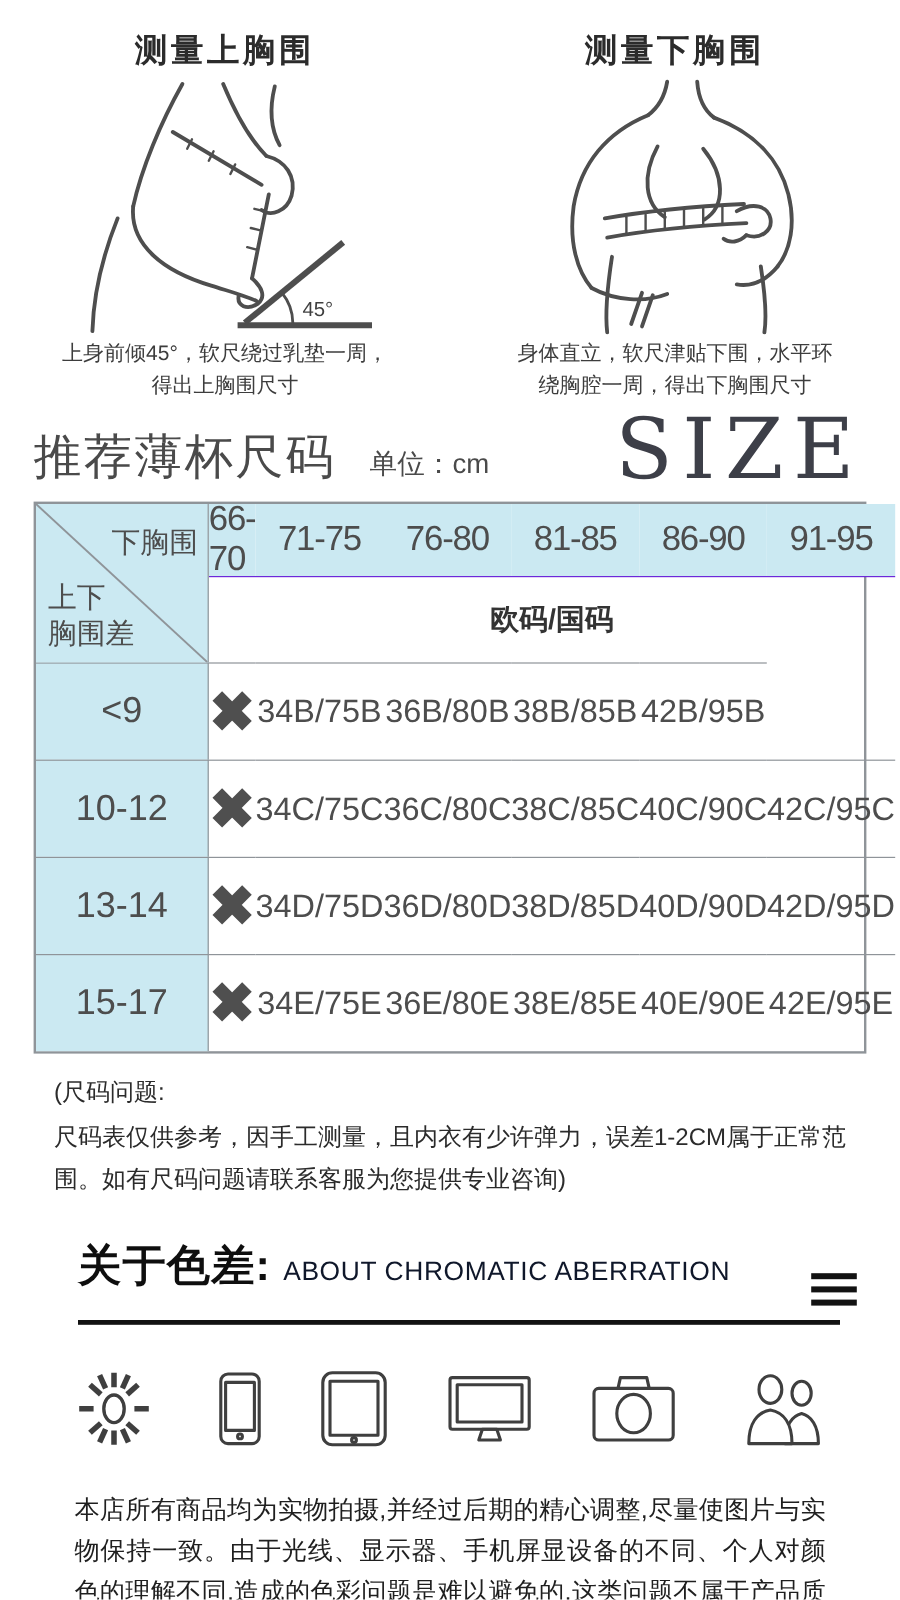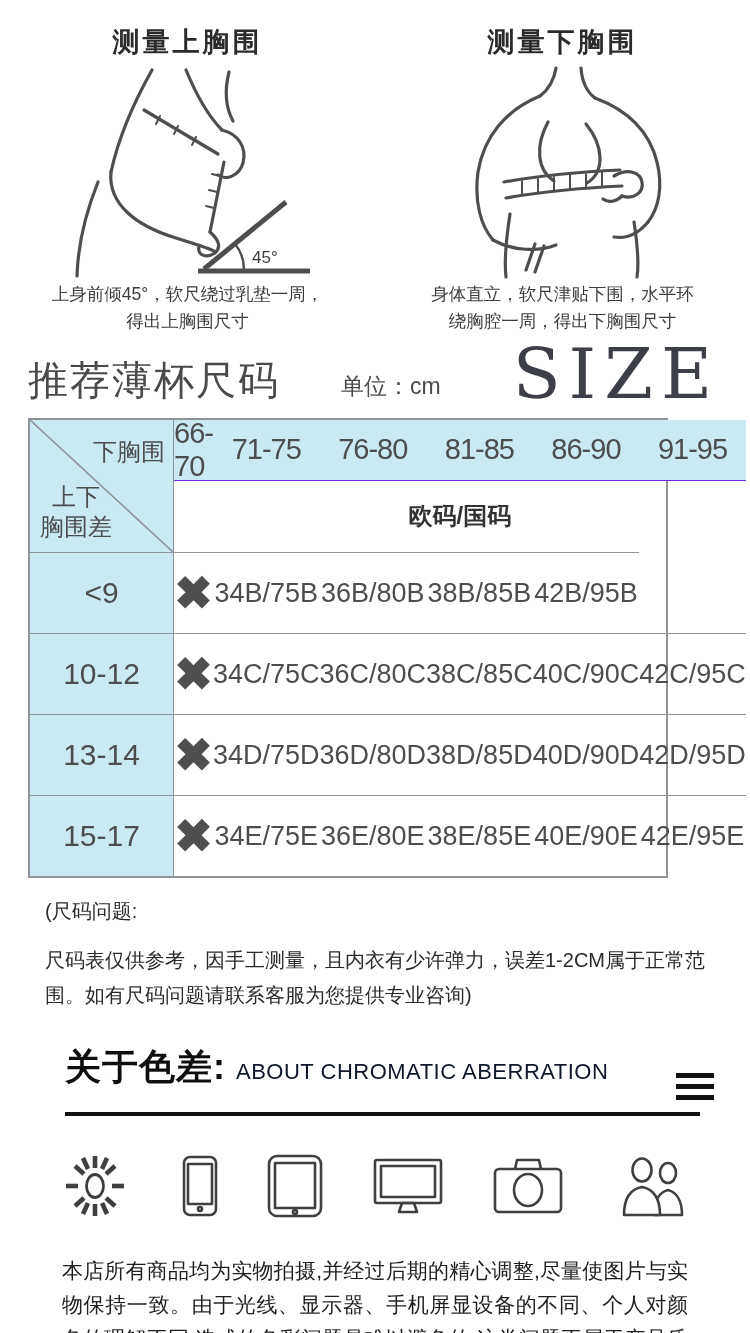--- a/index.html
+++ b/index.html
@@ -12,48 +12,48 @@
   .measure-half{width:50%;text-align:center;}
   .measure-title{font-size:27px;font-weight:bold;letter-spacing:3px;color:#2b2b2b;margin-top:8px;text-align:center;}
   .illus{margin:4px auto 0;display:block;}
   .illus path,.illus line{fill:none;stroke:#4e4e4e;stroke-width:3.2;stroke-linecap:round;}
   .illus .thick{stroke-width:5;stroke-linecap:butt;}
   .illus .tick{stroke-width:2;}
   .angle-text{font-size:17px;fill:#3f3f3f;font-family:"Liberation Sans",sans-serif;}
   .measure-caption{font-size:17.5px;color:#3d3d3d;line-height:1.55;margin-top:2px;}
   
   .size-head{display:flex;justify-content:space-between;align-items:flex-end;margin:6px 28px 10px 28px;}
-  .size-head-left{display:flex;align-items:baseline;gap:33px;}
+  .size-head-left{display:flex;align-items:baseline;}
   .size-title{font-size:40px;font-weight:400;color:#4a4a4a;letter-spacing:2px;}
   .size-unit{font-size:23px;color:#4a4a4a;margin-left:28px;}
   .size-watermark{font-family:"DejaVu Serif",serif;font-size:70px;line-height:0.95;color:#3d3f48;letter-spacing:8px;margin-right:2px;}
   
   .stable{
-    width:640px;margin:0 28px;display:grid;
+    width:694px;margin:0 28px;display:grid;
     grid-template-columns:144px repeat(6,1fr);
     grid-template-rows:60px 72px 81px 81px 81px 81px;
     border:2px solid #8f9499;box-sizing:border-box;
   }
   .stable > div{box-sizing:border-box;display:flex;align-items:center;justify-content:center;}
   .cell-blue{background:#cbe9f2;}
   .corner{grid-column:1;grid-row:1/3;position:relative;border-right:1px solid #8f9499;}
   .corner svg{position:absolute;left:0;top:0;width:100%;height:100%;}
   .corner-top{position:absolute;top:16px;right:8px;font-size:24px;color:#4d4d4d;}
-  .corner-bottom{position:absolute;bottom:8px;left:10px;font-size:24px;color:#4d4d4d;line-height:1.25;text-align:center;font-family:Liberation Mono, monospace;}
+  .corner-bottom{position:absolute;bottom:8px;left:10px;font-size:24px;color:#4d4d4d;line-height:1.25;text-align:left;}
   .hnum{grid-row:1;font-size:29px;color:#4d4d4d;letter-spacing:-1px;}
   .subheader{grid-column:2/8;grid-row:2;border-top:1px solid #6d28d9;font-size:24px;font-weight:bold;color:#333;}
   .rlabel{grid-column:1;border-top:1px solid #8f9499;border-right:1px solid #8f9499;font-size:30px;color:#4d4d4d;}
   .rcell{border-top:1px solid #8f9499;}
   .na{font-size:46px;font-weight:bold;color:#4f4f4f;line-height:1;}
   .sizepair{flex-direction:row;font-size:27px;color:#4d4d4d;line-height:1.12;}
   .sizepair .s-top{display:block;}
   .sizepair .s-bot{display:block;}
   
   .notes{margin:16px 45px 0 45px;font-size:20px;color:#2b2b2b;line-height:35px;}
-  .notes .intro{margin-bottom:14px;}
+  .notes .intro{margin-bottom:2px;}
   
   .aber-head{position:relative;margin:30px 50px 0 65px;border-bottom:4px solid #121212;padding-bottom:20px;display:flex;align-items:baseline;}
   .aber-cn{font-size:36px;font-weight:bold;color:#0e0e0e;letter-spacing:1px;}
   .aber-en{font-size:22px;color:#0f172a;margin-left:10px;letter-spacing:0.5px;}
   .aber-lines{position:absolute;right:-14px;bottom:12px;width:38px;}
   .aber-lines div{height:5px;background:#121212;margin-bottom:6px;}
   .aber-lines div:last-child{margin-bottom:0;}
   .aber-icons{margin:28px 58px 0 58px;display:flex;justify-content:space-between;align-items:center;height:84px;}
   .aicon svg{display:block;}
   .aicon path,.aicon rect,.aicon ellipse,.aicon circle,.aicon line{fill:none;stroke:#3f3f3f;stroke-width:2.6;stroke-linejoin:round;}

